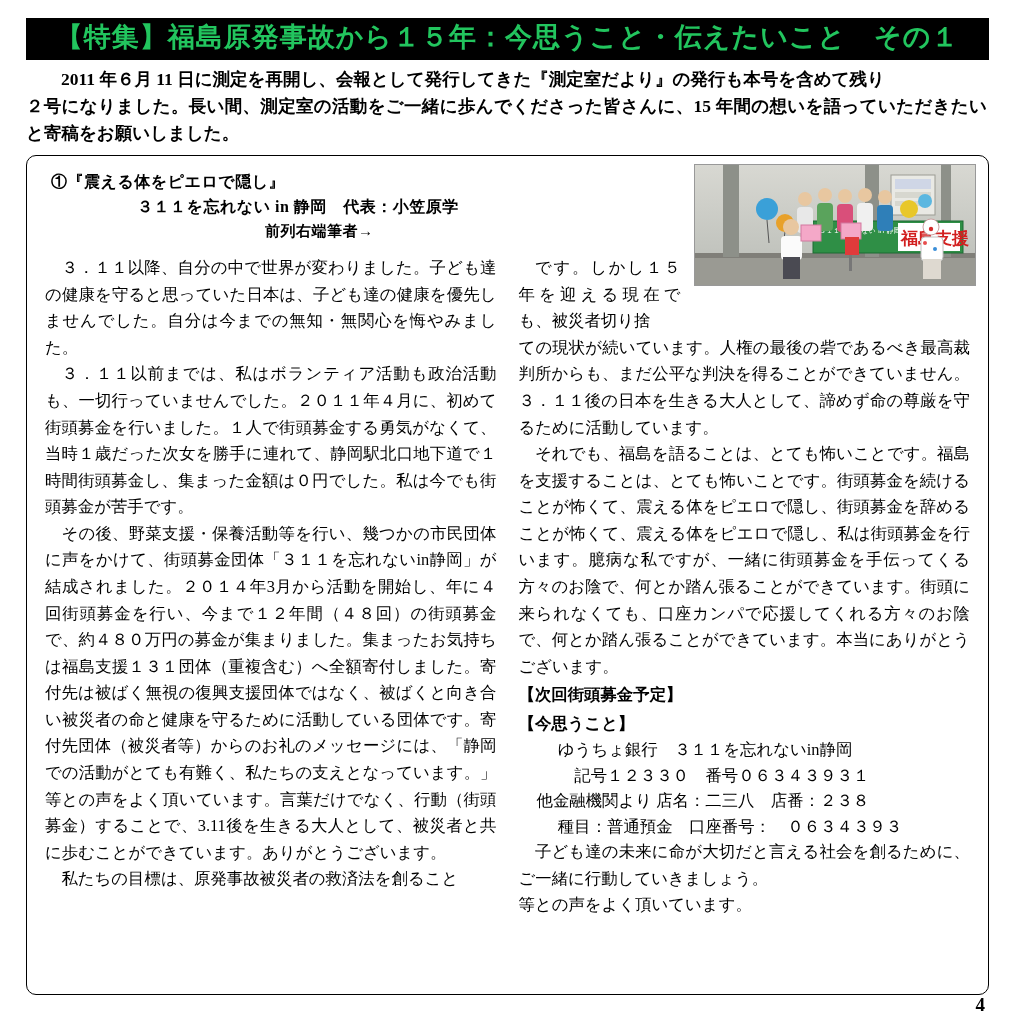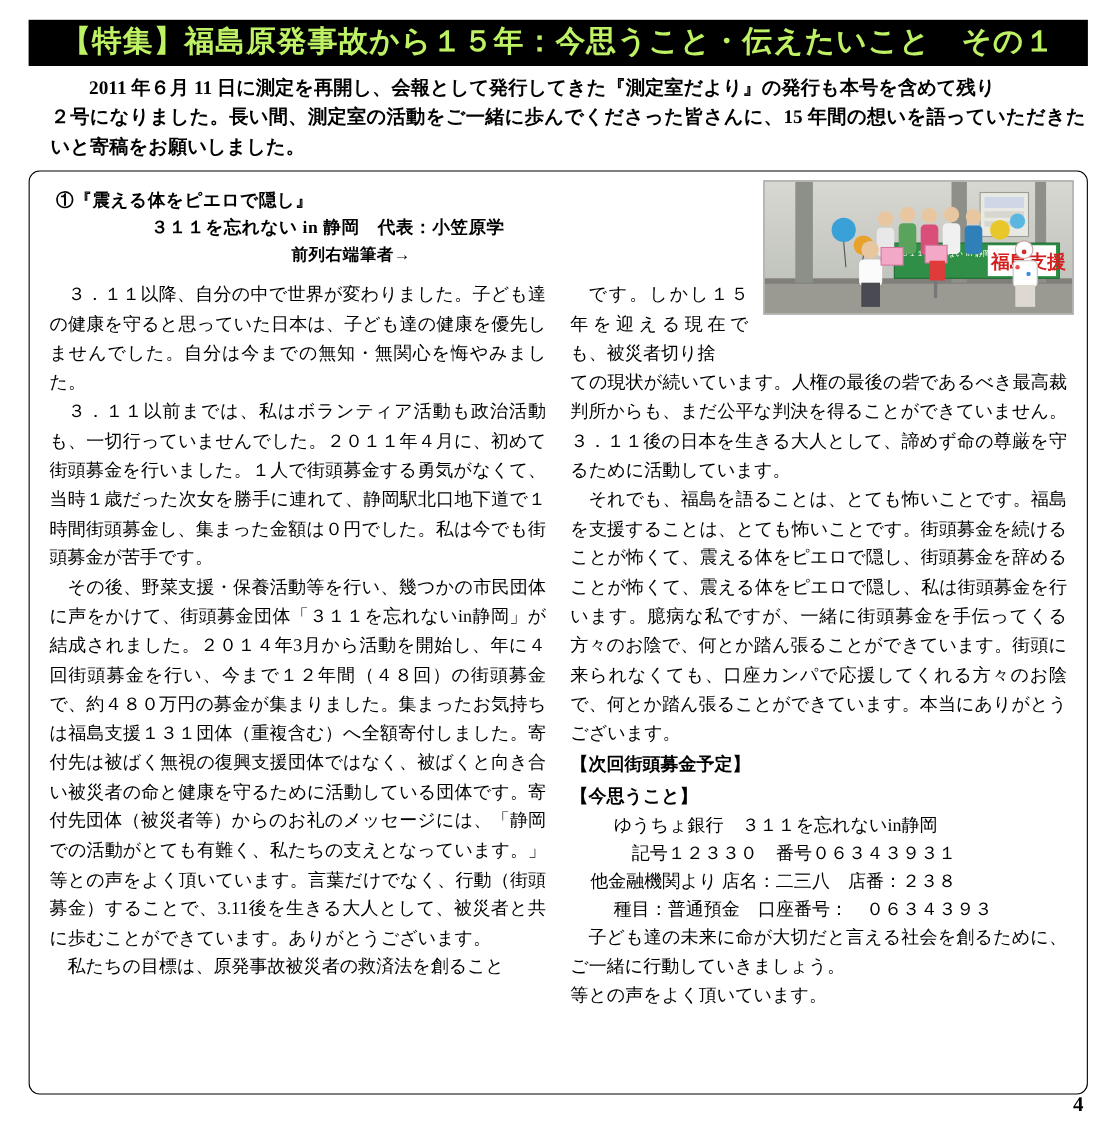--- a/index.html
+++ b/index.html
@@ -18,34 +18,34 @@
   .page {
     position: relative;
     width: 1015px;
     height: 1024px;
     box-sizing: border-box;
     padding: 18px 26px 10px 26px;
   }
   
   .banner {
     background: #000000;
-    color: #bef264;
+    color: #22c55e;
     text-align: center;
     font-size: 27px;
     font-weight: bold;
     letter-spacing: 1px;
     padding: 5px 0 7px 0;
     line-height: 1.1;
     white-space: nowrap;
   }
   
   .intro {
     font-size: 17.5px;
     line-height: 1.55;
-    margin: 6px 2px 8px 20px;
+    margin: 6px 2px 8px 0;
     text-align: justify;
     font-weight: bold;
   }
   .intro .first-line { text-indent: 2em; display: block; }
   
   .article-box {
     border: 1px solid #000000;
     border-radius: 10px;
     height: 840px;
     box-sizing: border-box;

